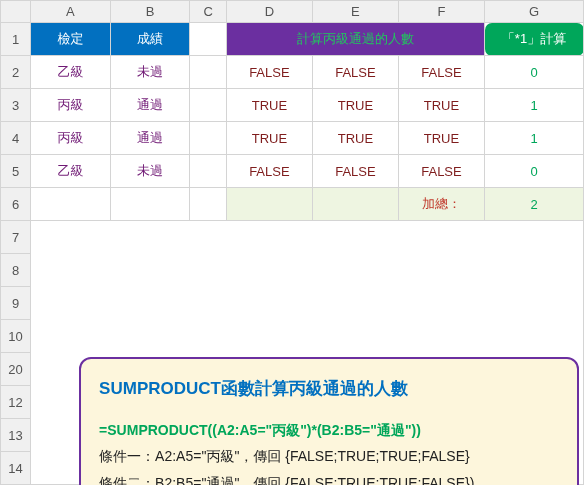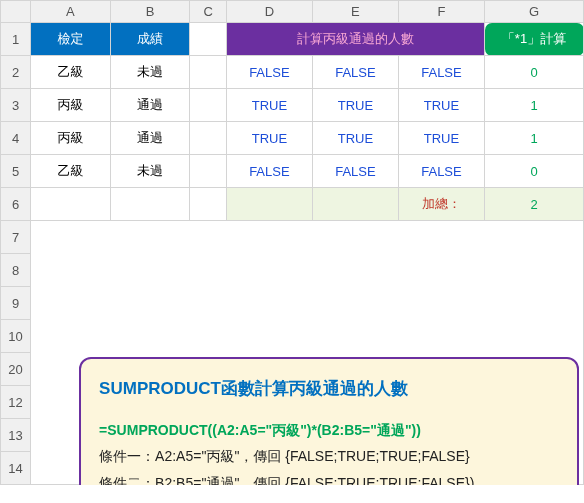--- a/index.html
+++ b/index.html
@@ -37,25 +37,25 @@
   }
   col.cA { width: 74px; }
   col.cB { width: 74px; }
   col.cC { width: 34px; }
   col.cD { width: 80px; }
   col.cE { width: 80px; }
   col.cF { width: 80px; }
   col.cG { width: 92px; }
 
   .hdr-blue { background: #0270c0 !important; color: #fff; margin-left: 36px; }
-  .hdr-purple { background: #6b2fa0 !important; color: #f9a8d4; }
+  .hdr-purple { background: #6b2fa0 !important; color: #22c55e; }
   .hdr-green { background: #00a65a !important; color: #fff; border-radius: 7px; }
 
-  .txt-blue { color: #000000; }
-  .txt-purple { color: #1d4ed8; }
+  .txt-blue { color: #701a75; }
+  .txt-purple { color: #7f1d1d; }
   .txt-green { color: #00a65a; font-weight: bold; }
   .txt-red { color: #c0392b; }
 
   .sum-row td.sumcell { background: #eef5e1; }
   .sum-label { text-align: right; padding-right: 10px; color: #c0392b; }
 
   
   .callout-wrap {
     position: relative;
   }

